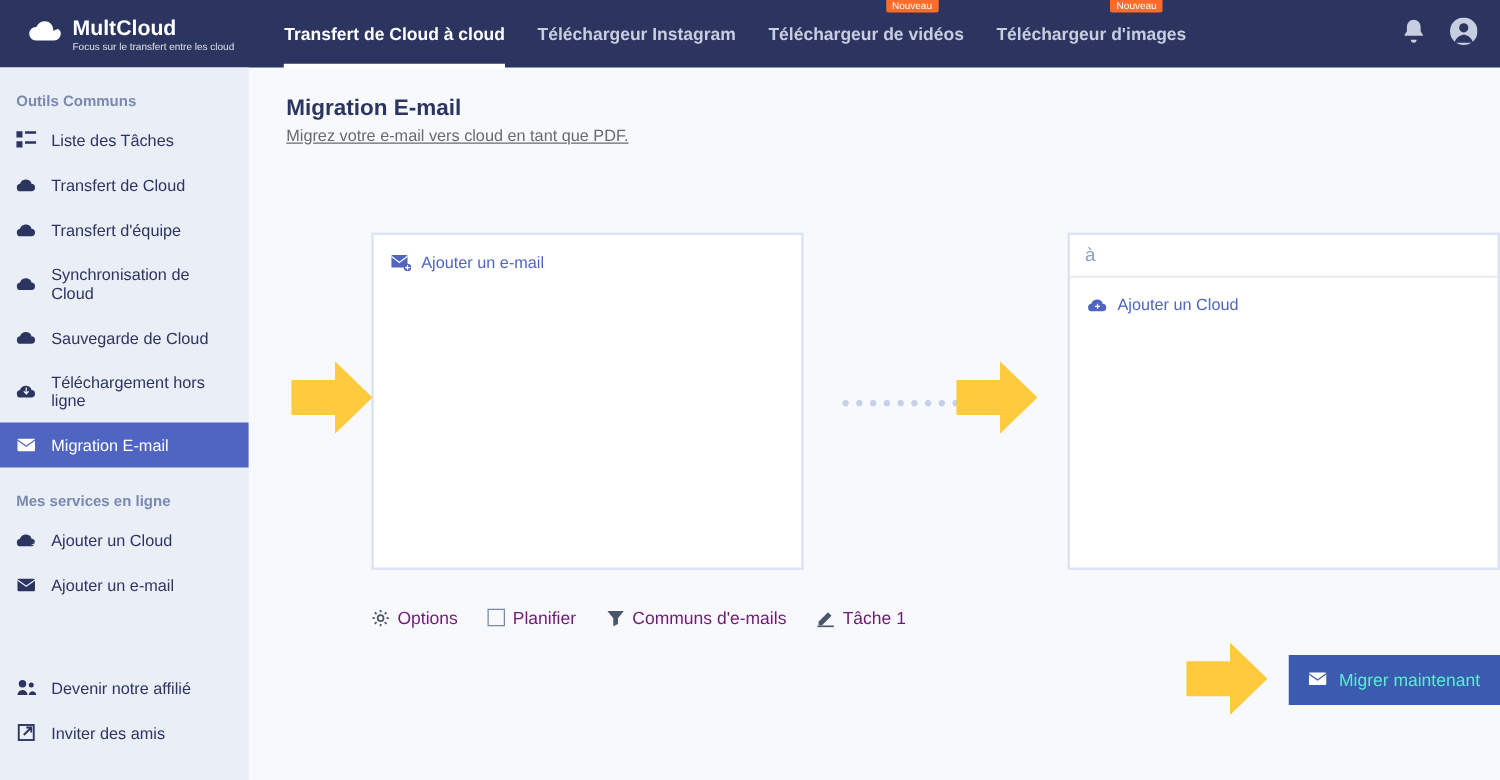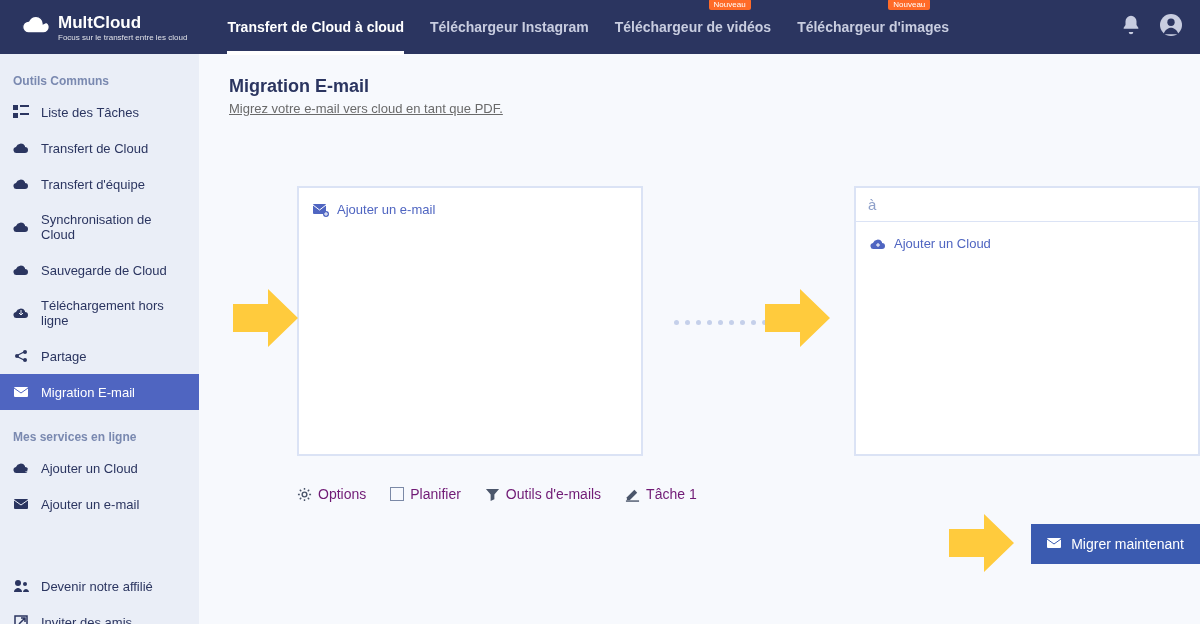--- a/index.html
+++ b/index.html
@@ -48,21 +48,21 @@
 .arrow-shape svg { width:100%; height:100%; }
 .arrow1 { left: 34px; top: 235px; }
 .arrow2 { left: 566px; top: 235px; }
 .arrow3 { left: 750px; top: 460px; }
 
 .action-bar { display: flex; align-items: center; gap: 24px; margin-top: 30px; padding-left: 68px; }
 .act { display: flex; align-items: center; gap: 6px; color: #701a75; font-size: 14px; cursor: pointer; }
 .act svg { width: 15px; height: 15px; fill: #4b566b; }
 .checkbox { width: 14px; height: 14px; border: 1.5px solid #7b89a6; display: inline-block; }
 
-.migrate-btn { position:absolute; right: 0px; top: 470px; background: #3b5bb0; color:#ffffff; padding: 12px 16px; display:flex; align-items:center; gap:8px; font-size:14px; cursor:pointer; }
+.migrate-btn { position:absolute; right: 0px; top: 470px; background: #3b5bb0; color:#5eead4; padding: 12px 16px; display:flex; align-items:center; gap:8px; font-size:14px; cursor:pointer; }
 .migrate-btn svg { width:16px; height:14px; fill:#fff; }
 </style>
 </head>
 <body>
 
 <div class="header">
   <div class="logo-area">
     <span class="logo-icon">
       <svg viewBox="0 0 48 32">
           <path d="M38 14c0-6-5-11-11-11-5 0-9 3-11 7-5 0-9 4-9 9s4 9 9 9h22c5 0 9-4 9-9 0-3-2-6-5-7z" fill="#fff" stroke="#2b3560" stroke-width="2"></path>
@@ -138,31 +138,20 @@
         <span>Sauvegarde de Cloud</span>
       </div>
     <div class="side-item">
         <span class="si-icon">
           <svg viewBox="0 0 16 16">
             <path d="M12 6a5 5 0 00-9 1 3 3 0 001 6h8a3 3 0 000-6z"></path>
             <path d="M8 5v5l-2-2m2 2l2-2" stroke="#eaeef7" stroke-width="1" fill="none"></path>
           </svg>
         </span>
         <span>Téléchargement hors ligne</span>
-      </div>
-    <div class="side-item">
-        <span class="si-icon">
-          <svg viewBox="0 0 16 16">
-            <circle cx="4" cy="8" r="2"></circle>
-            <circle cx="12" cy="4" r="2"></circle>
-            <circle cx="12" cy="12" r="2"></circle>
-            <path d="M5 7l6-3M5 9l6 3" stroke="#2b3560" stroke-width="1.3"></path>
-          </svg>
-        </span>
-        <span>Partage</span>
       </div>
     <div class="side-item active">
         <span class="si-icon">
           <svg viewBox="0 0 16 16">
             <rect x="1" y="3" width="14" height="10" rx="1"></rect>
             <path d="M1 4l7 5 7-5" stroke="#4f65c1" stroke-width="1" fill="none"></path>
           </svg>
         </span>
         <span>Migration E-mail</span>
       </div>
@@ -269,21 +258,21 @@
           <span>Options</span>
         </div>
       <div class="act">
           <span class="checkbox"></span>
           <span>Planifier</span>
         </div>
       <div class="act">
           <svg viewBox="0 0 16 16">
             <path d="M1 2h14l-5 6v5l-4 2v-7z"></path>
           </svg>
-          <span>Outils d'e-mails</span>
+          <span>Communs d'e-mails</span>
         </div>
       <div class="act">
           <svg viewBox="0 0 16 16">
             <path d="M2 11l8-8 3 3-8 8H2v-3z"></path>
             <path d="M1 15h14" stroke="#4b566b" stroke-width="1.5"></path>
           </svg>
           <span>Tâche 1</span>
         </div>
     </div>
 

